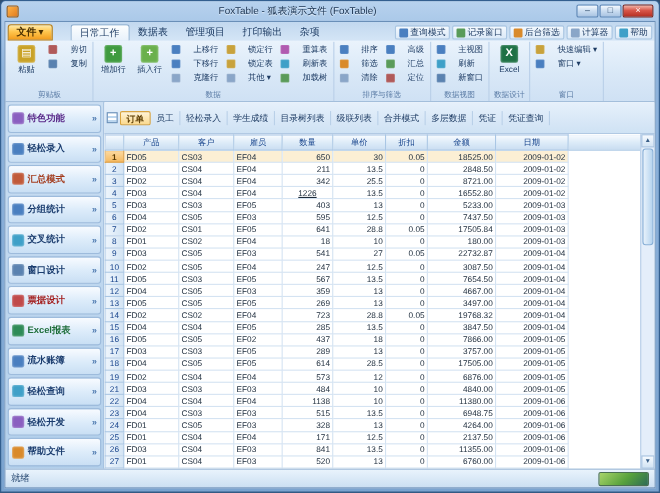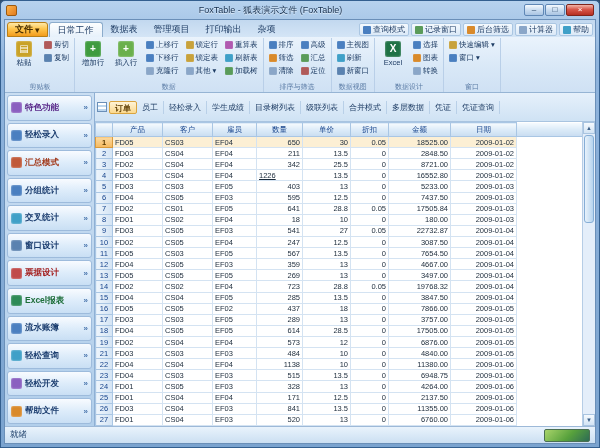--- a/index.html
+++ b/index.html
@@ -18,39 +18,39 @@
              font-size:8px; line-height:10px; color:#1b3least; color:#1b3a5c;
              background:linear-gradient(#f6fafe,#c9dcf0 50%,#a9c4e2); }
   .win-btn.close { width:28px; color:#fff; background:linear-gradient(#f2b5a9,#d8574a 45%,#b52f22); border-color:#7e241b; }
   
   .app { flex:1; min-height:0; display:flex; flex-direction:column; border:1px solid #6a8fb8; background:#dce9f7; overflow:hidden; }
   
   .tabrow { height:17px; display:flex; align-items:flex-end; padding:0 2px; gap:1px;
             background:linear-gradient(#c2d8ef,#d4e5f6); }
   .file-btn { height:15px; display:flex; align-items:center; gap:2px; padding:0 7px; font-weight:bold; font-size:9px; color:#4a2f00;
               background:linear-gradient(#ffe9a8,#ffc64d 45%,#f29c1d); border:1px solid #b97f16; border-radius:3px 3px 0 0; }
-  .rtabs { display:flex; align-items:center; }
+  .rtabs { display:flex; align-items:center;margin-left:15px; }
   .rtab { height:15px; line-height:14px; padding:0 8px; font-size:9px; color:#1e3c64; white-space:nowrap; }
   .rtab.active { background:linear-gradient(#fdfefe,#e7f1fb); border:1px solid #8caccc; border-bottom:none; border-radius:3px 3px 0 0; }
   .tabrow-right { margin-left:auto; display:flex; align-items:center; gap:2px; padding-bottom:1px; }
   .tr-btn { display:flex; align-items:center; gap:2px; height:13px; padding:0 3px; font-size:8px; color:#1e3c64;
             border:1px solid #aac6e2; border-radius:2px; background:linear-gradient(#f4f9fe,#dbe9f7); white-space:nowrap; }
   .tr-ic { width:8px; height:8px; border-radius:1px; }
   
   .ribbon { height:56px; display:flex; padding:1px 1px 0; overflow:hidden;
             background:linear-gradient(#eaf3fc,#d9e8f7 55%,#cfe1f4); border-bottom:1px solid #96b4d4; }
   .rgroup { display:flex; flex-direction:column; border-right:1px solid #b9cfe8; padding:1px 3px 0; }
   .rgroup-body { flex:1; display:flex; align-items:flex-start; gap:3px; }
   .rgroup-label { height:10px; line-height:10px; text-align:center; font-size:7px; color:#5a7ba5; white-space:nowrap; }
   .bigbtn { width:30px; display:flex; flex-direction:column; align-items:center; padding-top:2px; border-radius:2px; }
   .bicon { width:16px; height:16px; border-radius:2px; text-align:center; line-height:15px; color:#fff; font-size:10px; font-weight:bold;
            box-shadow:inset 0 0 2px rgba(255,255,255,.6); }
   .blabel { font-size:7.5px; color:#1e3c64; margin-top:1px; white-space:nowrap; }
   .smallcol { display:flex; flex-direction:column; gap:1px; }
-  .smallbtn { display:flex; align-items:center; gap:2px; height:12px; padding:0 2px; font-size:7.5px; color:#1e3c64;
+  .smallbtn { display:flex; align-items:center; gap:12px; height:12px; padding:0 2px; font-size:7.5px; color:#1e3c64;
               border-radius:2px; white-space:nowrap; }
   .sicon { width:8px; height:8px; border-radius:1px; box-shadow:inset 0 0 1px rgba(255,255,255,.7); }
   
   .main { flex:1; min-height:0; display:flex; }
   .sidebar { width:90px; display:flex; flex-direction:column; gap:2px; padding:2px;
              background:linear-gradient(180deg,#cadef2,#b2cfeb); border-right:1px solid #8fb0d4; }
   .side-item { flex:1; display:flex; align-items:center; gap:3px; padding:0 3px; font-size:8.5px; font-weight:bold;
                background:linear-gradient(#f8fbff,#ddecfa 50%,#c9dff4); border:1px solid #9dbbdc; border-radius:3px; overflow:hidden; }
   .sic { width:11px; height:11px; border-radius:2px; flex:none; box-shadow:inset 0 0 2px rgba(255,255,255,.6); }
   .side-arr { margin-left:auto; font-size:8px; color:#4a76ad; }
@@ -263,34 +263,20 @@
             </div>
           </div>
           <div class="rgroup-label">数据视图</div>
         </div>
         <div class="rgroup">
           <div class="rgroup-body">
             <div class="bigbtn">
               <div class="bicon" style="background: rgb(30, 113, 69);">X</div>
               <div class="blabel">Excel</div>
             </div>
-            <div class="smallcol">
-              <div class="smallbtn">
-                <span class="sicon" style="background: rgb(74, 127, 192);"></span>
-                <span>选择</span>
-              </div>
-              <div class="smallbtn">
-                <span class="sicon" style="background: rgb(217, 138, 43);"></span>
-                <span>图表</span>
-              </div>
-              <div class="smallbtn">
-                <span class="sicon" style="background: rgb(138, 166, 200);"></span>
-                <span>转换</span>
-              </div>
-            </div>
           </div>
           <div class="rgroup-label">数据设计</div>
         </div>
         <div class="rgroup">
           <div class="rgroup-body">
             <div class="smallcol">
               <div class="smallbtn">
                 <span class="sicon" style="background: rgb(200, 162, 60);"></span>
                 <span>快速编辑 ▾</span>
               </div>
@@ -446,21 +432,21 @@
                     <td style="text-align: right;">0</td>
                     <td style="text-align: right;">8721.00</td>
                     <td style="text-align: right;">2009-01-02</td>
                     <td class="filler"></td>
                   </tr>
                   <tr>
                     <td class="rn">4</td>
                     <td style="text-align: left;">FD03</td>
                     <td style="text-align: left;">CS04</td>
                     <td style="text-align: left;">EF04</td>
-                    <td style="text-align: left; text-decoration: underline;">1226</td>
+                    <td style="text-align: center; text-decoration: underline;">1226</td>
                     <td style="text-align: right;">13.5</td>
                     <td style="text-align: right;">0</td>
                     <td style="text-align: right;">16552.80</td>
                     <td style="text-align: right;">2009-01-02</td>
                     <td class="filler"></td>
                   </tr>
                   <tr>
                     <td class="rn">5</td>
                     <td style="text-align: left;">FD03</td>
                     <td style="text-align: left;">CS03</td>

